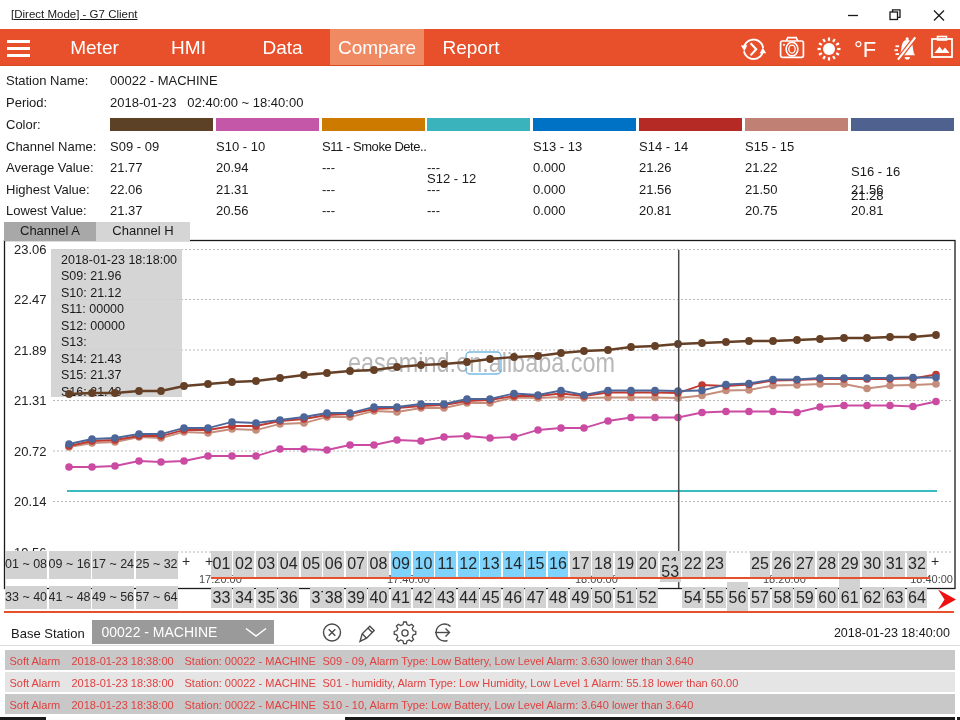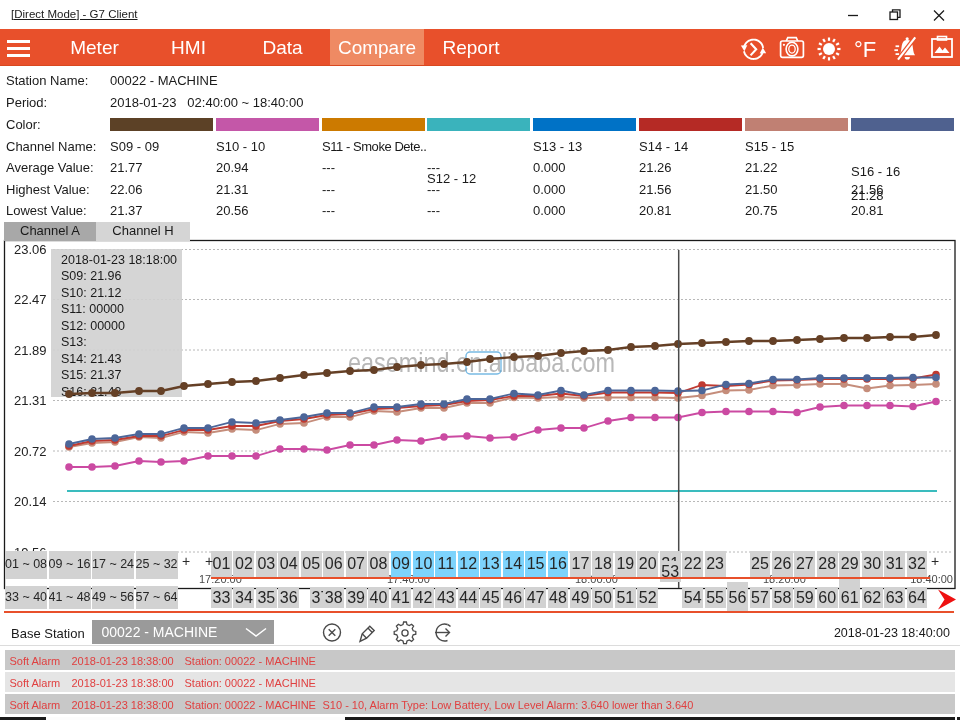--- a/index.html
+++ b/index.html
@@ -479,25 +479,27 @@
 <line x1="116" y1="12.5" x2="130" y2="12.5"></line>
 <path d="M126.5 8.5 L130.5 12.5 L126.5 16.5" fill="none"></path>
 </g>
 </svg>
 <div style="position:absolute;right:10px;top:626px;font-size:12.5px;color:#1a1a1a">2018-01-23 18:40:00</div>
 <div style="position:absolute;left:0;top:645px;width:960px;height:1px;background:#DCDCDC"></div>
 <div class="alarm" style="top:649.5px;height:20.5px;background:#C8C8C8">
     <span style="left:5px">Soft Alarm</span>
     <span style="left:67px">2018-01-23 18:38:00</span>
     <span style="left:180px">Station: 00022 - MACHINE</span>
+    <span style="left:318px">S09 - 09, Alarm Type: Low Battery, Low Level Alarm: 3.630 lower than 3.640</span>
   </div>
 <div class="alarm" style="top:671.5px;height:20px;background:#E5E5E5">
     <span style="left:5px">Soft Alarm</span>
     <span style="left:67px">2018-01-23 18:38:00</span>
     <span style="left:180px">Station: 00022 - MACHINE</span>
+    <span style="left:318px">S01 - humidity, Alarm Type: Low Humidity, Low Level 1 Alarm: 55.18 lower than 60.00</span>
   </div>
 <div class="alarm" style="top:694px;height:19.5px;background:#C8C8C8">
     <span style="left:5px">Soft Alarm</span>
     <span style="left:67px">2018-01-23 18:38:00</span>
     <span style="left:180px">Station: 00022 - MACHINE</span>
     <span style="left:318px">S10 - 10, Alarm Type: Low Battery, Low Level Alarm: 3.640 lower than 3.640</span>
   </div>
 <div style="position:absolute;left:0;top:716.5px;width:960px;height:3.5px;background:#1A1A1A"></div>
 <div style="position:absolute;left:45.5px;top:716.5px;width:299px;height:3.5px;background:#FCFCFC"></div>
 <div style="position:absolute;left:954.5px;top:716.5px;width:2px;height:3.5px;background:#FCFCFC"></div>

